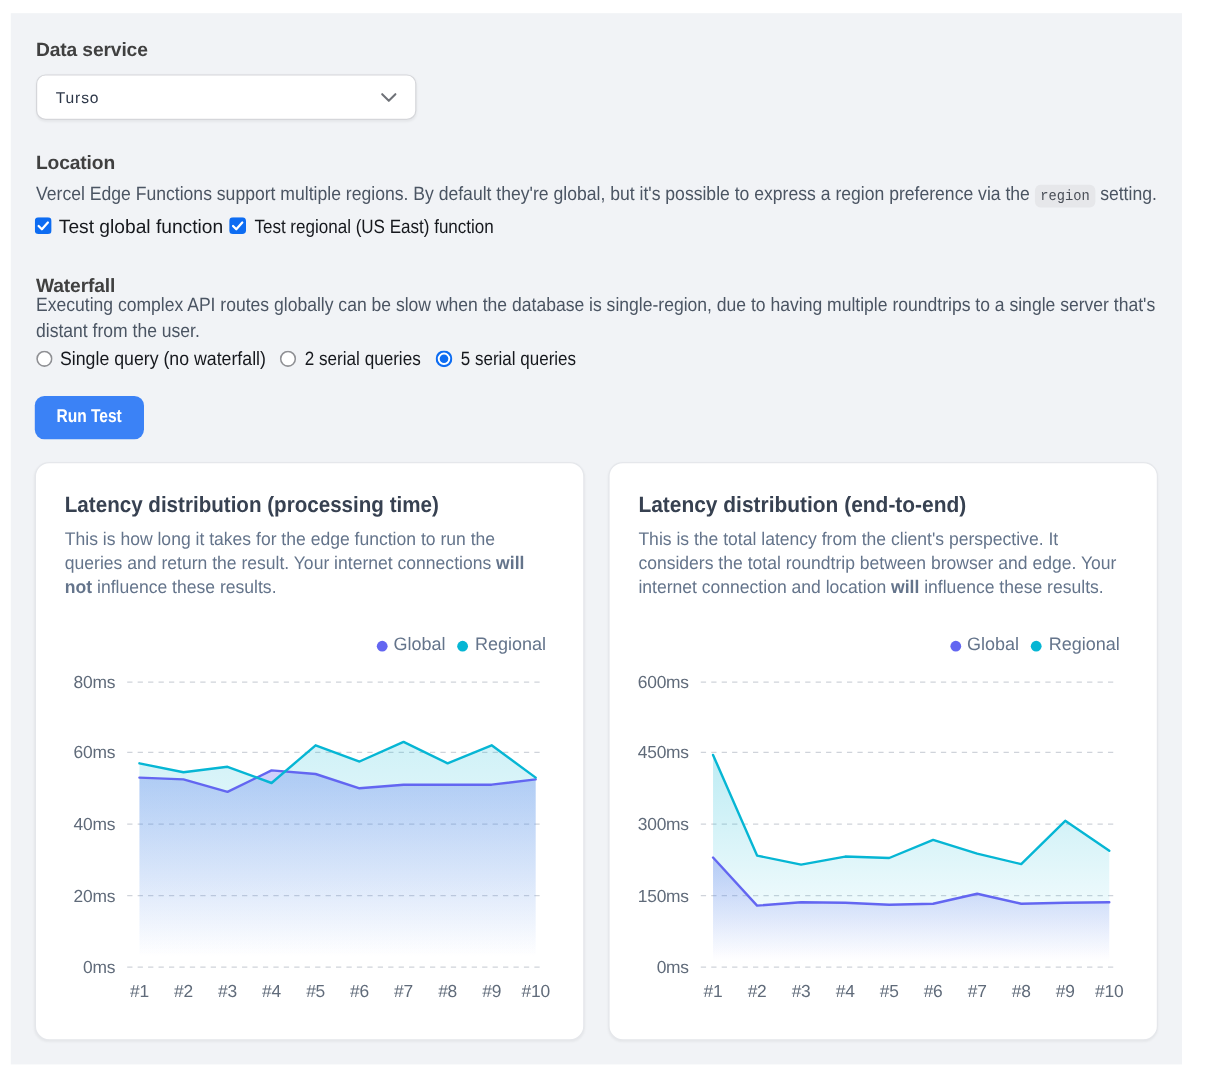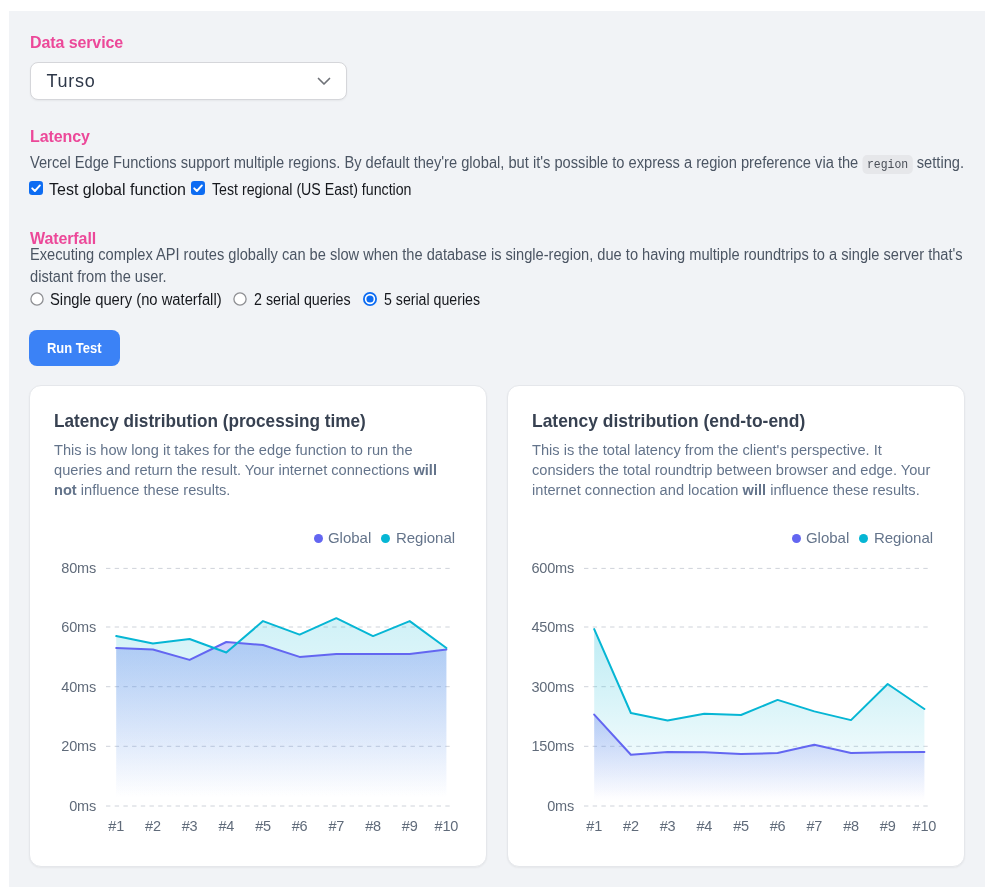--- a/index.html
+++ b/index.html
@@ -1,32 +1,32 @@
 <!DOCTYPE html>
 <html><head><meta charset="utf-8">
 <style>
 *{margin:0;padding:0;box-sizing:border-box}
 html,body{width:1006px;height:889px;background:#fff;font-family:'Liberation Sans',sans-serif;position:relative}
 .abs{position:absolute}
-.h{font-weight:700;font-size:16px;color:#ec4899;line-height:19px;letter-spacing:-0.1px}
+.h{font-weight:700;font-size:16px;color:#404040;line-height:19px;letter-spacing:-0.1px}
 .p{font-size:16px;color:#4b5563;line-height:22px;white-space:nowrap}
 .lbl{font-size:16px;color:#16181d;line-height:19px}
 </style></head>
 <body>
 <div class="abs" style="left:9px;top:11px;width:976px;height:876px;background:#f1f3f6"></div>
 
 <div class="abs h" style="left:30px;top:33px">Data service</div>
 
 <div class="abs" style="left:30px;top:62px;width:317px;height:38px;background:#fff;border:1px solid #d5d6da;border-radius:8px;box-shadow:0 1px 2px rgba(0,0,0,.05)"></div>
-<div class="abs" style="left:46.5px;top:71.8px;font-size:18px;color:#2d3748;line-height:19px;letter-spacing:0.7px">Turso</div>
+<div class="abs" style="left:46.5px;top:71.8px;font-size:13px;color:#2d3748;line-height:19px;letter-spacing:0.7px">Turso</div>
 <svg class="abs" style="left:317px;top:77px" width="14" height="9" viewBox="0 0 14 9">
     <path d="M1.5 1.5 L7 7 L12.5 1.5" fill="none" stroke="#6f7278" stroke-width="1.7" stroke-linecap="round" stroke-linejoin="round"></path>
   </svg>
 
-<div class="abs h" style="left:30px;top:127.4px">Latency</div>
+<div class="abs h" style="left:30px;top:127.4px">Location</div>
 <div class="abs p" id="para1" style="left:30px;top:152px;transform:scaleX(0.9158);transform-origin:0 50%">Vercel Edge Functions support multiple regions. By default they're global, but it's possible to express a region preference via the <span style="background:#e6e7ea;border-radius:5px;padding:3px 5px 2px;font-family:'Liberation Mono',monospace;font-size:12.5px;color:#494e57;letter-spacing:0">region</span> setting.</div>
 
 <div class="abs" style="left:29px;top:181px"><svg width="14" height="14" viewBox="0 0 14 14">
       <rect x="0" y="0" width="14" height="14" rx="3.2" fill="#0d6cf2"></rect>
       <path d="M3.2 7.3 L5.9 10 L10.9 4.4" fill="none" stroke="#fff" stroke-width="1.9" stroke-linecap="round" stroke-linejoin="round"></path>
     </svg></div>
 <div class="abs lbl" id="cblbl1" style="left:49px;top:180px">Test global function</div>
 <div class="abs" style="left:191px;top:181px"><svg width="14" height="14" viewBox="0 0 14 14">
       <rect x="0" y="0" width="14" height="14" rx="3.2" fill="#0d6cf2"></rect>
       <path d="M3.2 7.3 L5.9 10 L10.9 4.4" fill="none" stroke="#fff" stroke-width="1.9" stroke-linecap="round" stroke-linejoin="round"></path>

